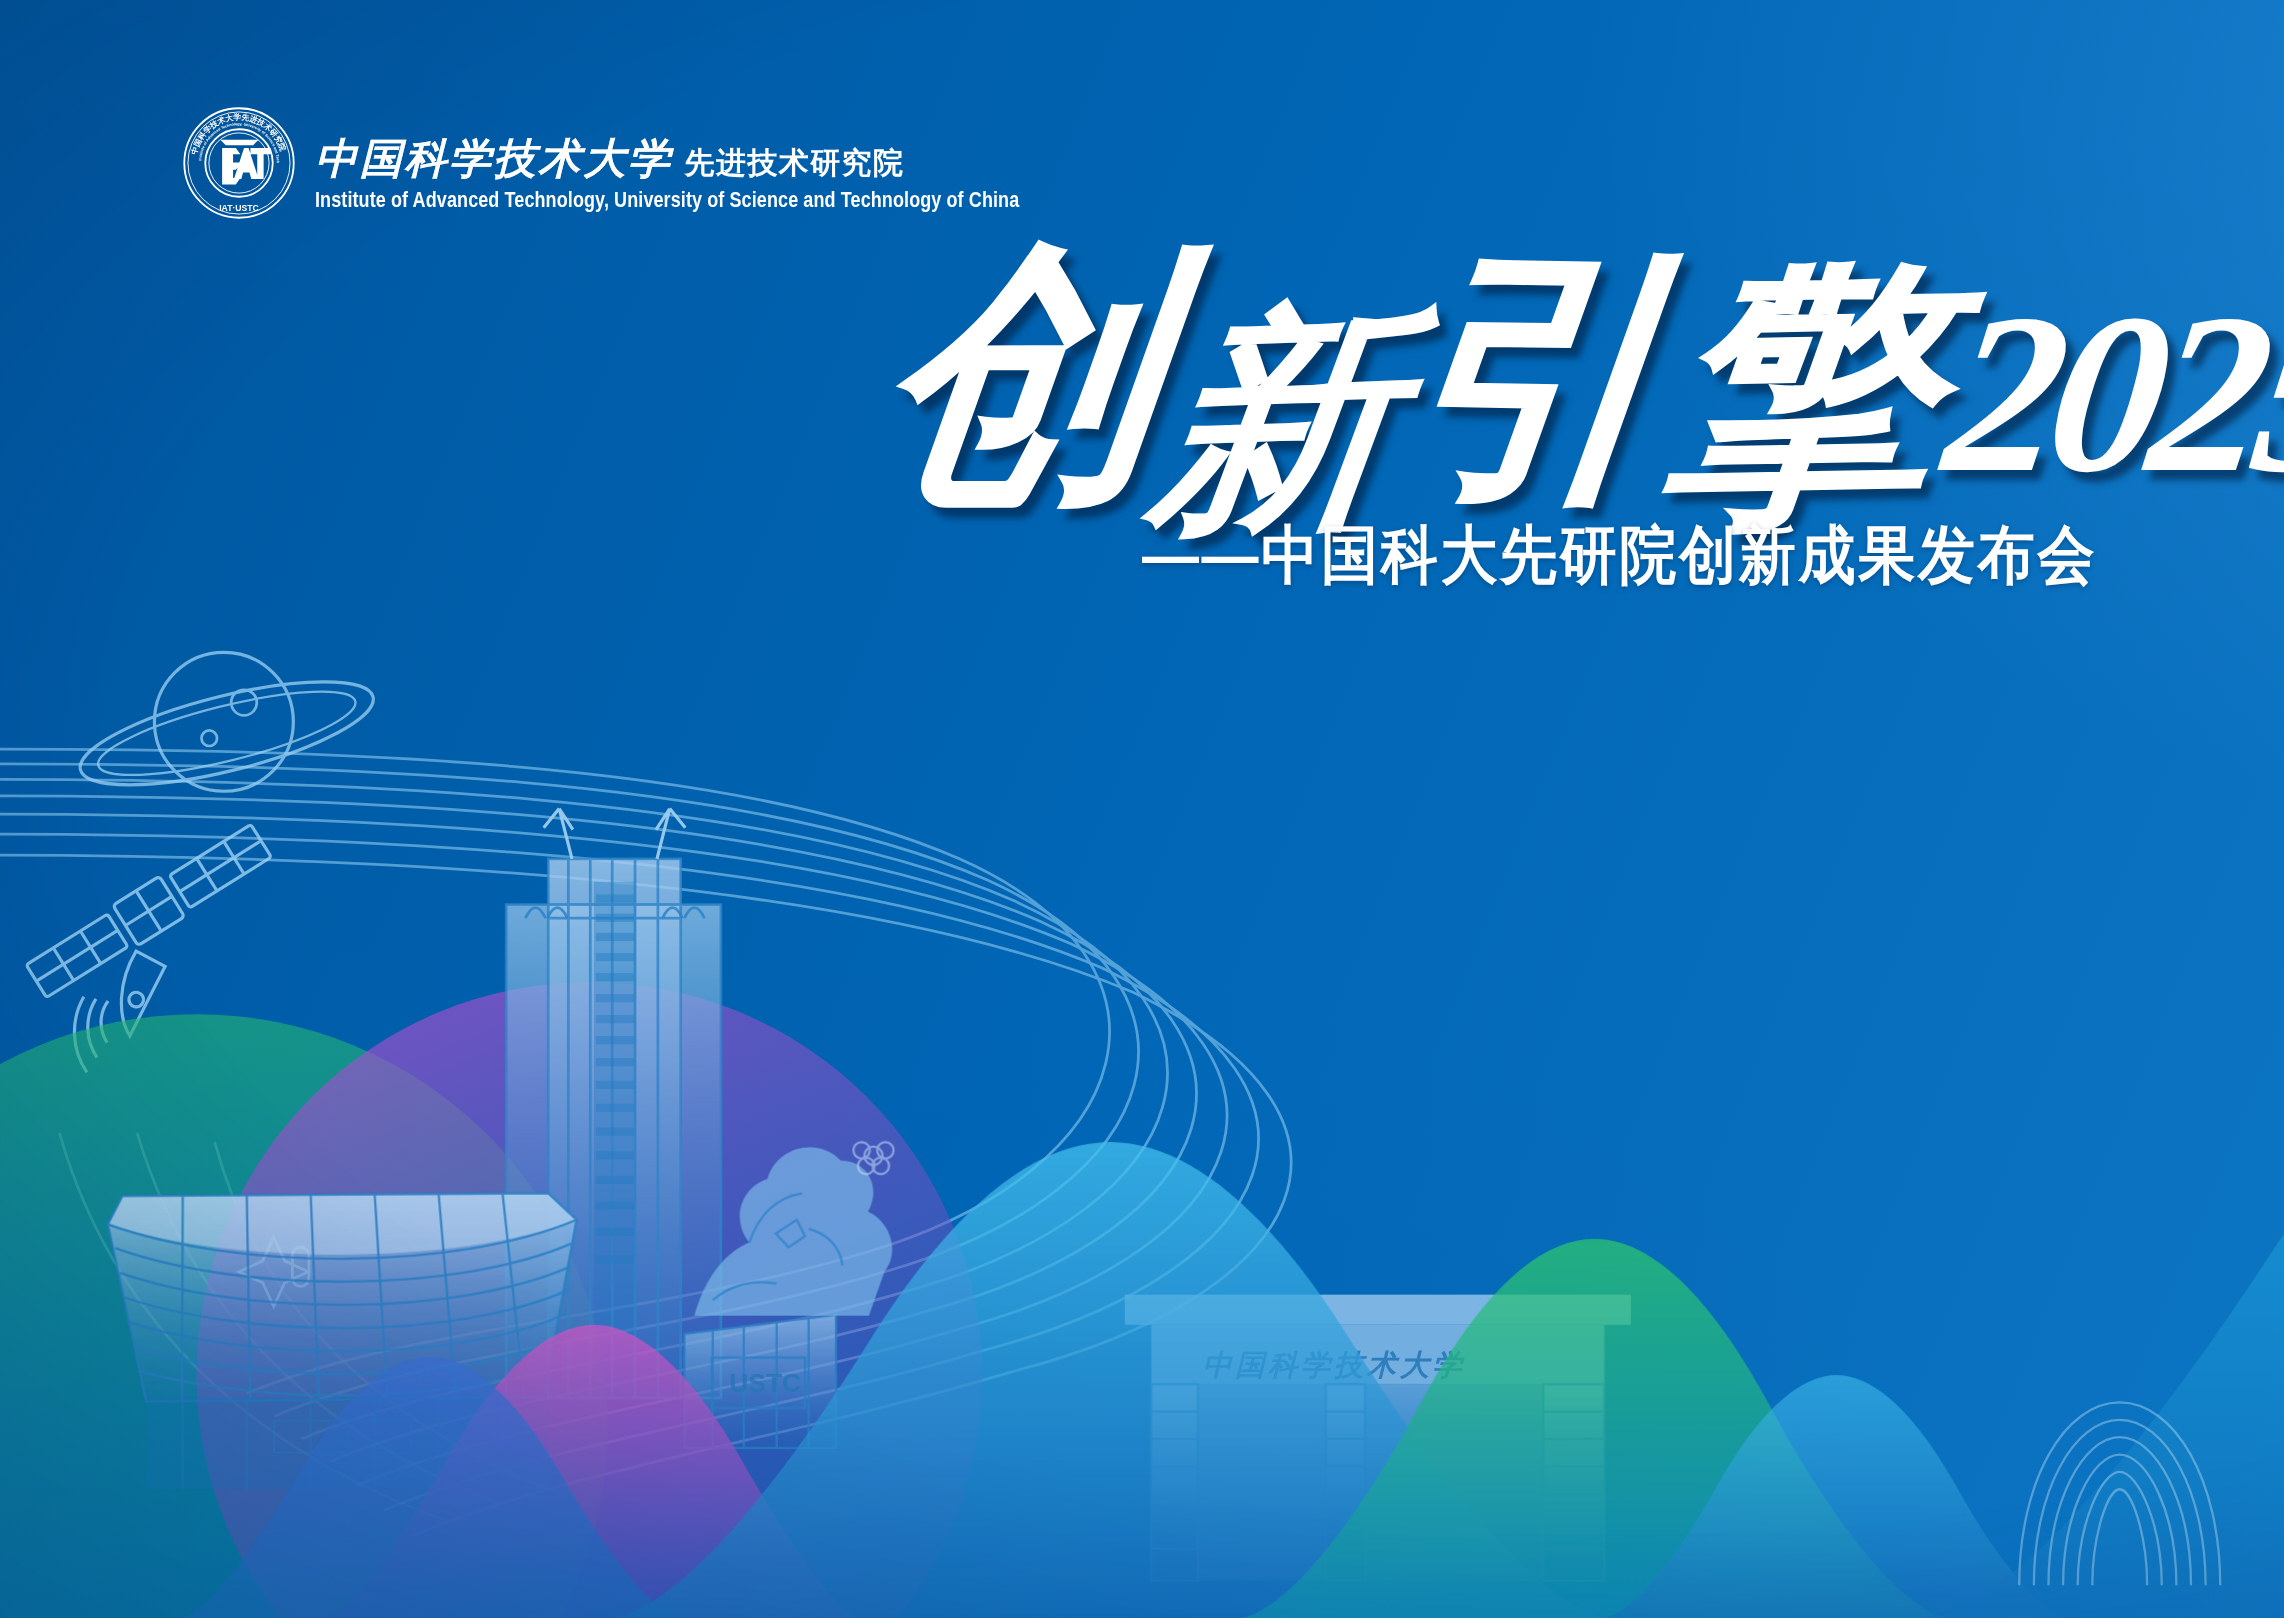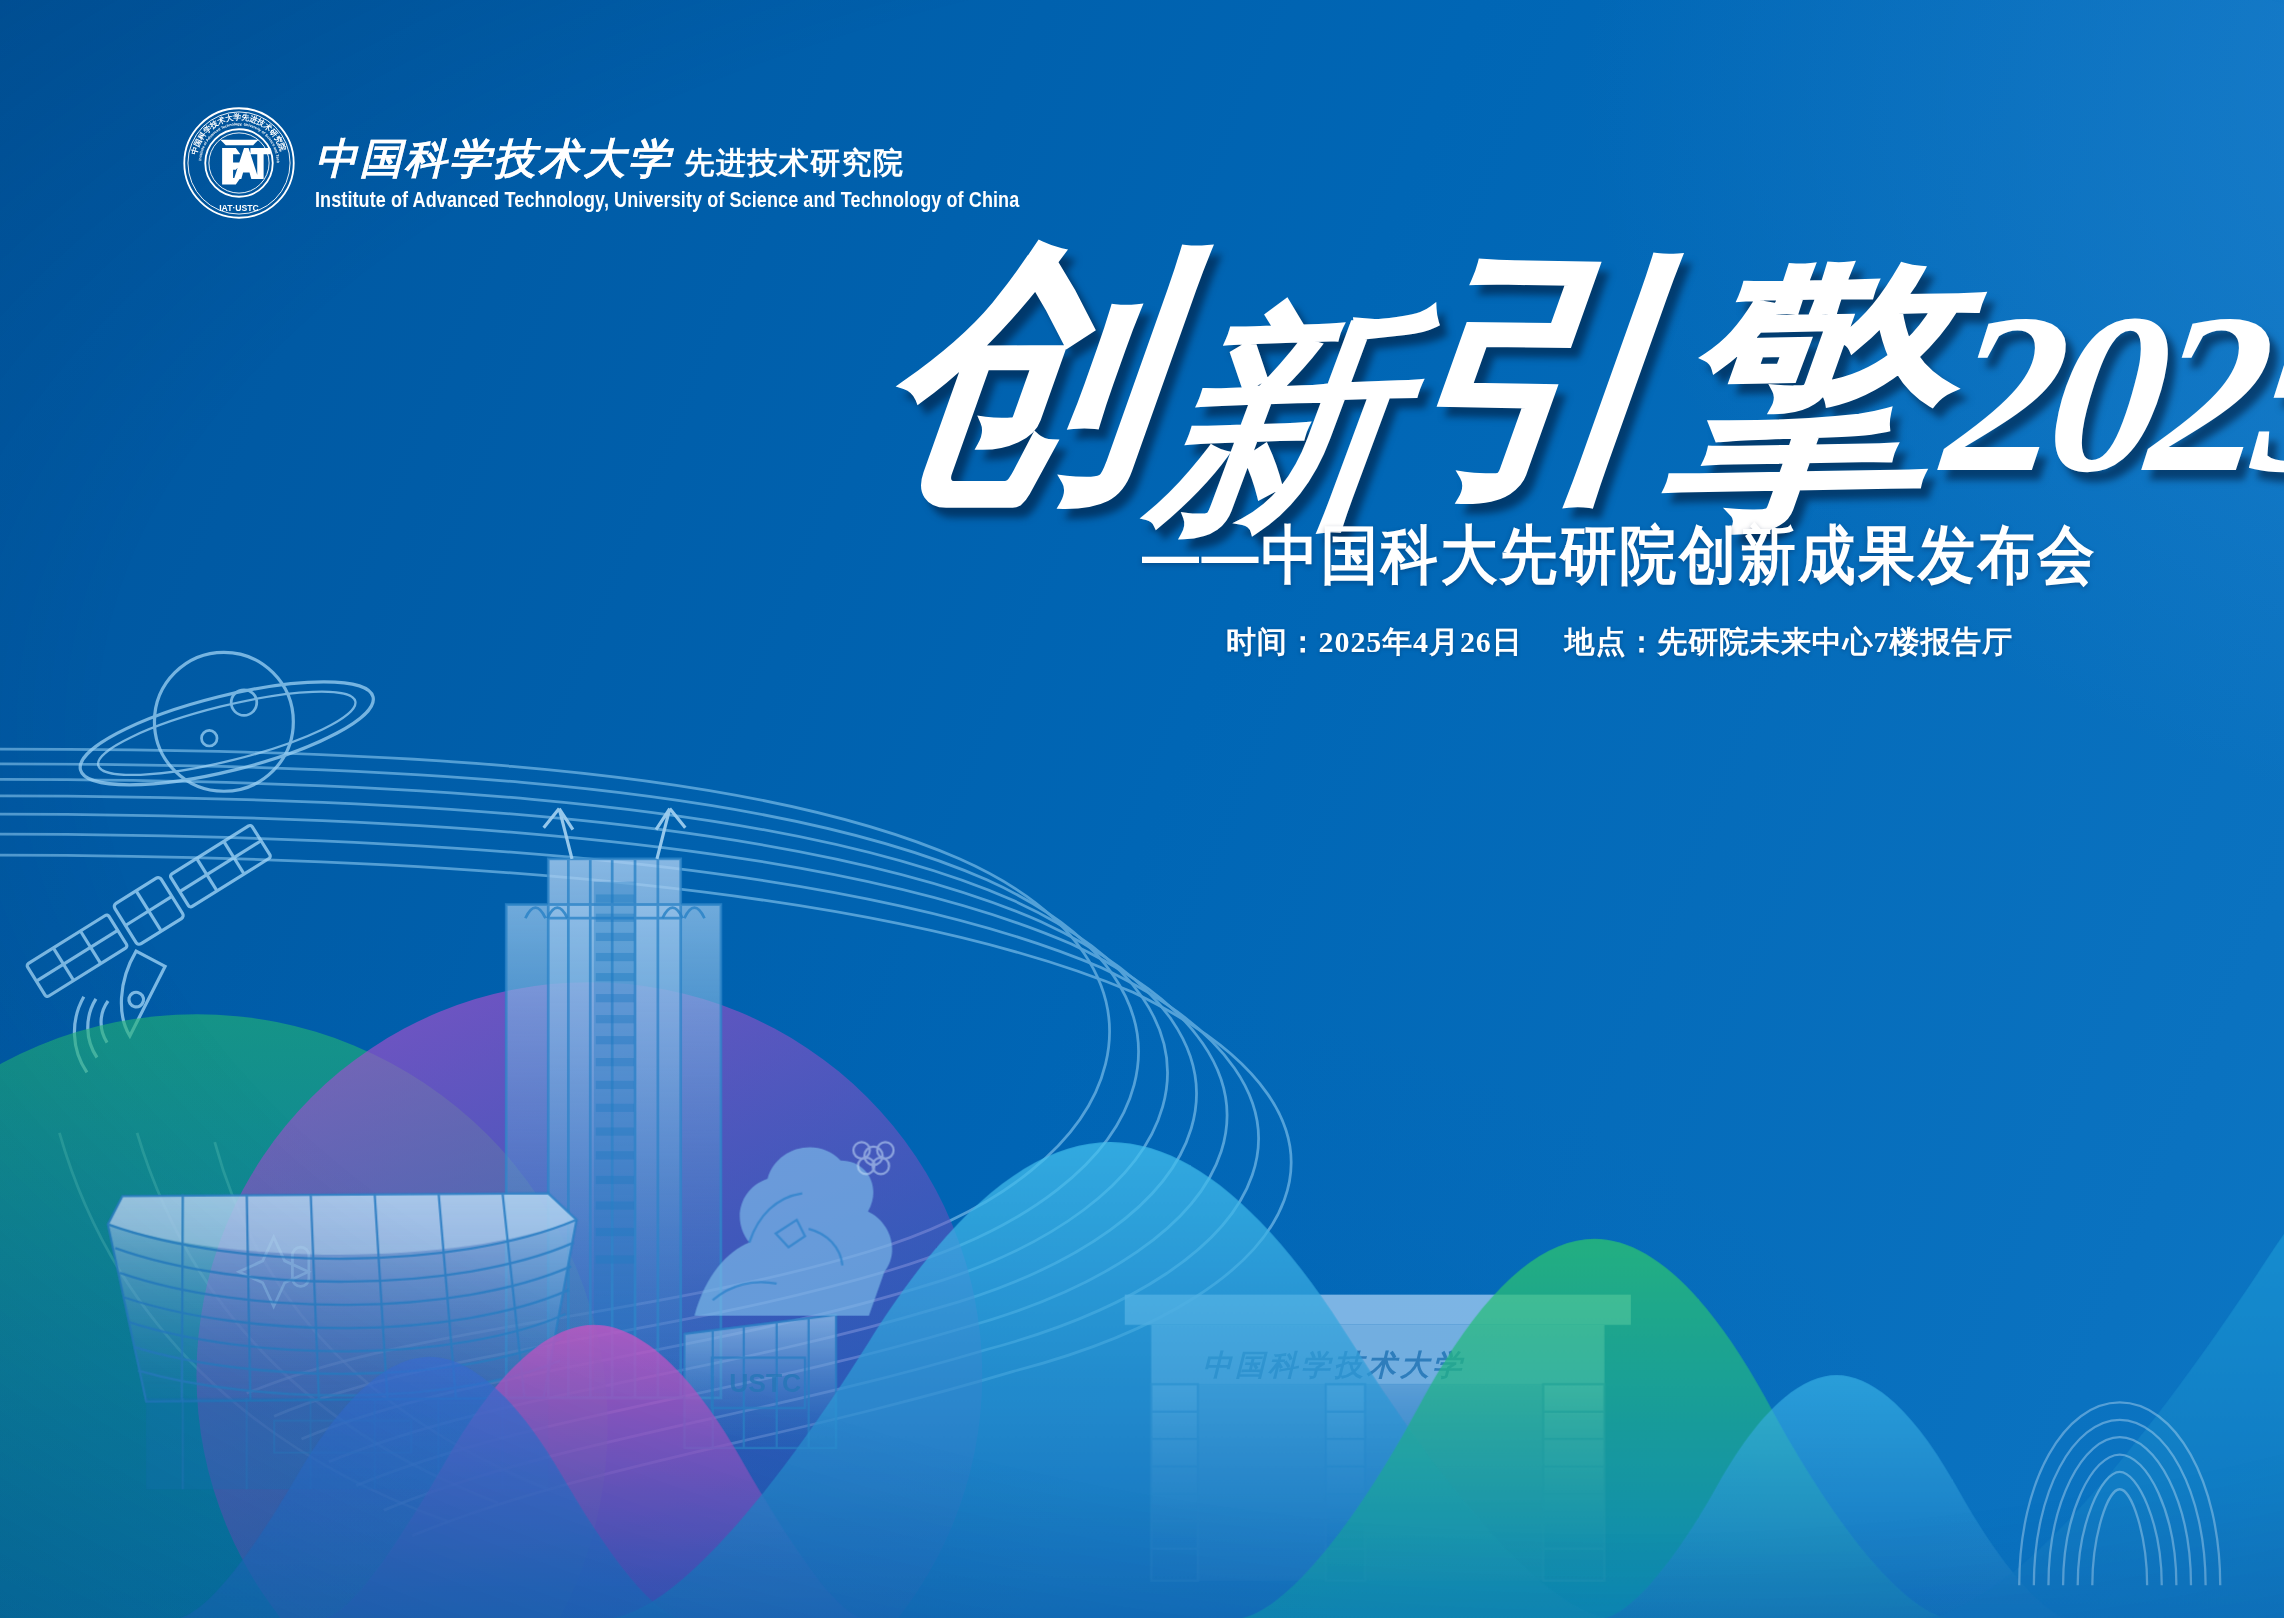--- a/index.html
+++ b/index.html
@@ -409,17 +409,16 @@
 
   <div class="title-wrap">
     <div class="brush-line">
       <span class="brush-ch c1">创</span>
       <span class="brush-ch c2">新</span>
       <span class="brush-ch c3">引</span>
       <span class="brush-ch c4">擎</span>
       <span class="brush-year">2025</span>
     </div>
     <div class="subtitle">——中国科大先研院创新成果发布会</div>
-    <div class="meta">时间：2025年4月26日     地点：先研院未来中心7楼报告厅</div>
   </div>
 
 </div>
 
 
 </body></html>

